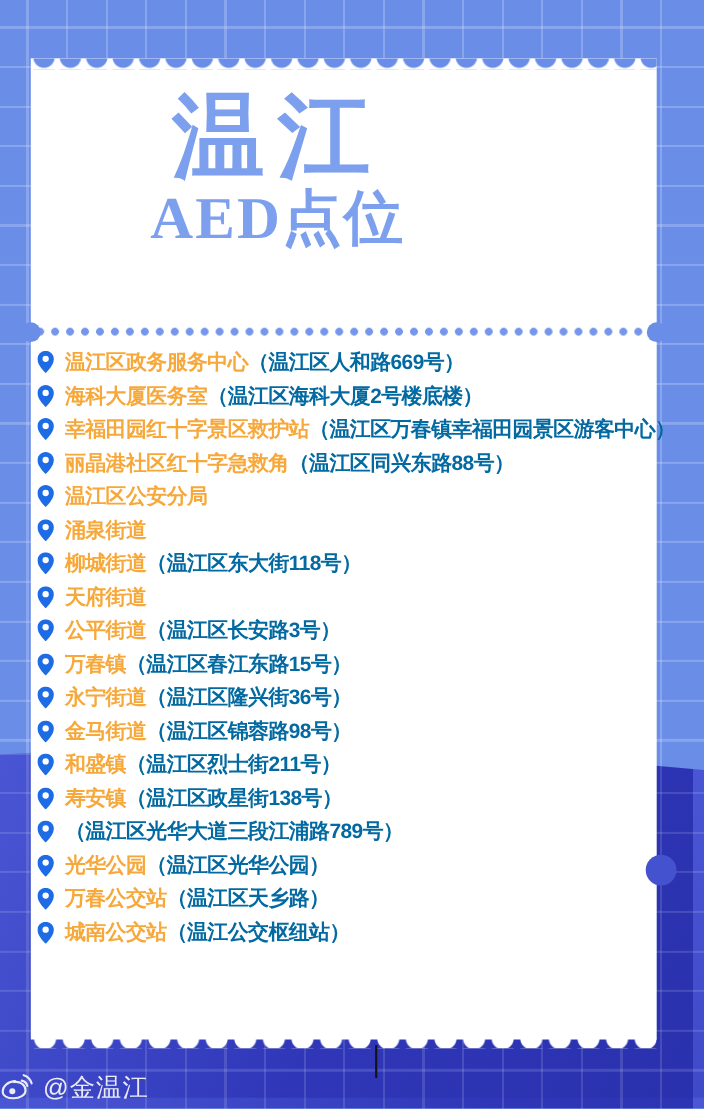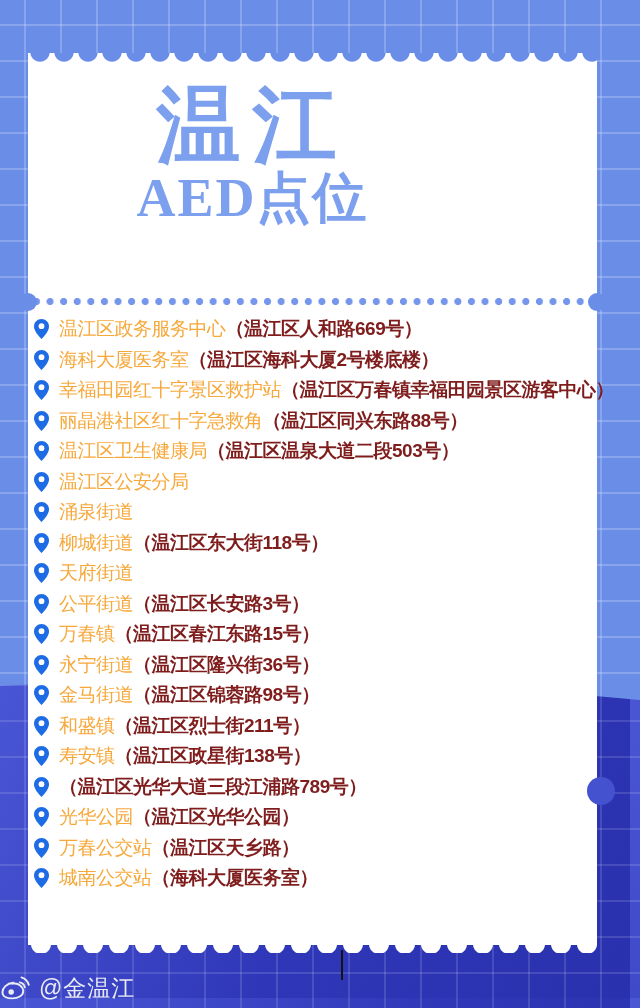--- a/index.html
+++ b/index.html
@@ -55,22 +55,22 @@
 
   .dotted-divider{
     position:absolute;top:244px;left:4px;right:4px;height:9px;
     background-image:radial-gradient(circle at 4.5px 4.5px,#7596EA 3.2px,rgba(0,0,0,0) 3.9px);
     background-size:13.6px 9px;background-repeat:repeat-x;
   }
 
   .location-list{position:absolute;top:261px;left:4px;right:0;}
   .location-row{display:flex;align-items:center;height:30.5px;white-space:nowrap;}
   .pin{flex:0 0 auto;width:15px;height:20px;margin:0 10px 0 2px;}
-  .loc-name{font-size:19px;font-weight:normal;color:#F7A83A;letter-spacing:-0.5px;}
-  .loc-address{font-size:19px;font-weight:bold;color:#7f1d1d;letter-spacing:-0.5px;}
+  .loc-name{font-size:19px;font-weight:bold;color:#F7A83A;letter-spacing:-0.5px;}
+  .loc-address{font-size:19px;font-weight:bold;color:#0369a1;letter-spacing:-0.5px;}
 
   .thread-line{position:absolute;left:341px;top:950px;width:2px;height:30px;background:#141414;z-index:5;}
 
   .footer{
     position:absolute;left:0;right:0;top:972px;height:32px;z-index:4;
     display:flex;align-items:center;justify-content:flex-start;gap:9px;
     color:#EAEBF5;font-size:23px;letter-spacing:1px;
   }
   .weibo-icon{width:30px;height:26px;}
 </style>
@@ -119,28 +119,20 @@
 
   <div class="location-row">
     <svg class="pin" viewBox="0 0 24 32" xmlns="http://www.w3.org/2000/svg">
       <path d="M12 0C5.4 0 0 5.4 0 12c0 9 12 20 12 20s12-11 12-20C24 5.4 18.6 0 12 0z" fill="#1E6BE6"></path>
       <circle cx="12" cy="11.5" r="4.6" fill="#FFFFFF"></circle>
     </svg>
     <span class="loc-name">丽晶港社区红十字急救角</span>
         <span class="loc-address">（温江区同兴东路88号）</span>
   </div>
 
-  <div class="location-row">
-    <svg class="pin" viewBox="0 0 24 32" xmlns="http://www.w3.org/2000/svg">
-      <path d="M12 0C5.4 0 0 5.4 0 12c0 9 12 20 12 20s12-11 12-20C24 5.4 18.6 0 12 0z" fill="#1E6BE6"></path>
-      <circle cx="12" cy="11.5" r="4.6" fill="#FFFFFF"></circle>
-    </svg>
-    <span class="loc-name">温江区卫生健康局</span>
-        <span class="loc-address">（温江区温泉大道二段503号）</span>
-  </div>
 
   <div class="location-row">
     <svg class="pin" viewBox="0 0 24 32" xmlns="http://www.w3.org/2000/svg">
       <path d="M12 0C5.4 0 0 5.4 0 12c0 9 12 20 12 20s12-11 12-20C24 5.4 18.6 0 12 0z" fill="#1E6BE6"></path>
       <circle cx="12" cy="11.5" r="4.6" fill="#FFFFFF"></circle>
     </svg>
     <span class="loc-name">温江区公安分局</span>
   </div>
 
   <div class="location-row">
@@ -248,21 +240,21 @@
     <span class="loc-name">万春公交站</span>
         <span class="loc-address">（温江区天乡路）</span>
   </div>
 
   <div class="location-row">
     <svg class="pin" viewBox="0 0 24 32" xmlns="http://www.w3.org/2000/svg">
       <path d="M12 0C5.4 0 0 5.4 0 12c0 9 12 20 12 20s12-11 12-20C24 5.4 18.6 0 12 0z" fill="#1E6BE6"></path>
       <circle cx="12" cy="11.5" r="4.6" fill="#FFFFFF"></circle>
     </svg>
     <span class="loc-name">城南公交站</span>
-        <span class="loc-address">（海科大厦医务室）</span>
+        <span class="loc-address">（温江公交枢纽站）</span>
   </div>
 </div>
 </div>
 
 <div class="notch notch-left"></div>
 <div class="notch notch-right"></div>
 <div class="notch notch-dark"></div>
 <div class="card-bottom-scallop"></div>
 <div class="thread-line"></div>
 

